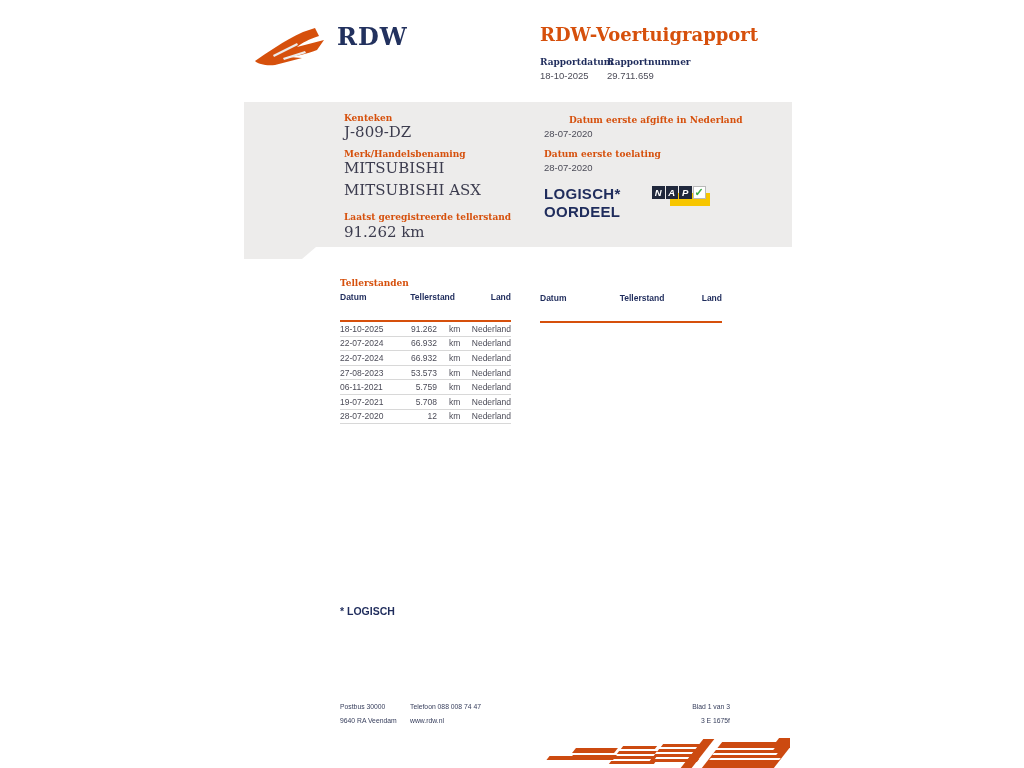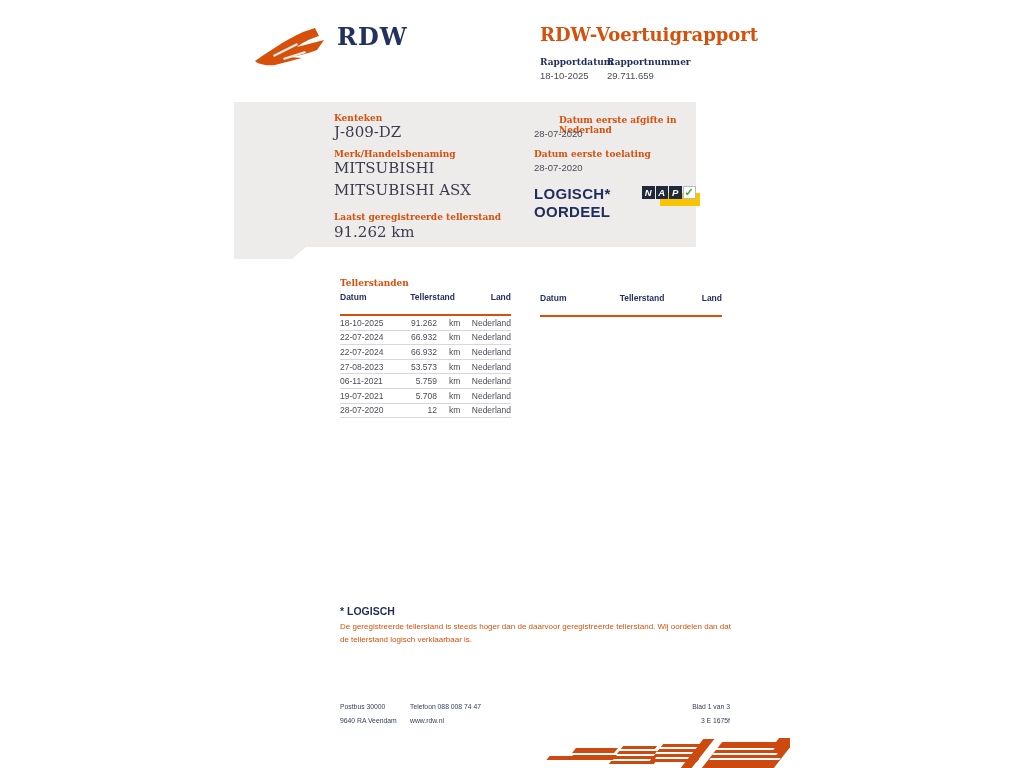--- a/index.html
+++ b/index.html
@@ -17,40 +17,40 @@
 
   
   .logo-text{left:337px;top:22px;font-family:"DejaVu Serif",serif;font-weight:600;
     font-size:24px;color:#22315e;letter-spacing:1px;}
   .doc-title{left:540px;top:24px;font-family:"DejaVu Serif",serif;font-weight:700;
     font-size:18px;color:var(--orange);}
   .lbl-navy{font-family:"DejaVu Serif",serif;font-weight:700;font-size:9px;color:var(--navy);}
   .val-sm{font-size:9.5px;color:var(--ink);}
 
   
-  .panel{left:234px;top:102px;width:462px;height:145px;background:var(--panel);}
+  .panel{left:244px;top:102px;width:548px;height:145px;background:var(--panel);}
   .panel::after{content:'';position:absolute;left:0;top:145px;width:72px;height:12px;
     background:var(--panel);clip-path:polygon(0 0,100% 0,calc(100% - 14px) 100%,0 100%);}
   .plabel{font-family:"DejaVu Serif",serif;font-weight:700;font-size:9px;color:var(--orange);}
   .pval-lg{font-family:"DejaVu Serif",serif;font-size:15px;color:var(--inkdark);}
   .oordeel{font-weight:700;font-size:15px;line-height:18px;color:var(--navy);letter-spacing:.3px;}
 
   
   .nap{left:408px;top:84px;width:58px;height:22px;}
   .nap-yellow{left:18px;top:7px;width:40px;height:13px;background:#f7c600;}
   .nap-box{top:0;width:12.5px;height:13px;background:#20283c;color:#fff;
     font-weight:700;font-style:italic;font-size:9.5px;text-align:center;line-height:13px;}
   .nap-check{left:40.5px;top:0;width:13px;height:13px;background:#fff;border:1px solid #b9b9b9;
     color:#3fae49;font-weight:700;font-size:11px;line-height:11px;text-align:center;}
 
   
   .tbl{left:340px;top:278px;width:171px;}
   .tbl2{left:540px;top:289px;width:182px;}
   .tbl-title{font-family:"DejaVu Serif",serif;font-weight:700;font-size:9px;color:var(--orange);}
-  .thead{display:flex;margin-top:4px;padding-bottom:12px;border-bottom:2px solid var(--orange);
+  .thead{display:flex;margin-top:4px;padding-bottom:18px;border-bottom:2px solid var(--orange);
     font-weight:700;font-size:8.5px;color:var(--navy);}
   .trow{display:flex;align-items:center;height:14.6px;border-bottom:1px solid #d8d8d8;
     font-size:8.5px;color:var(--ink);}
   .c-datum{width:62px;}
   .c-tellerhead{width:53px;text-align:right;}
   .c-val{width:35px;text-align:right;}
   .c-unit{width:18px;padding-left:12px;}
   .c-land{flex:1;text-align:right;}
   .c-teller2{flex:1;text-align:center;}
 
@@ -172,21 +172,20 @@
       <span class="c-datum">Datum</span>
       <span class="c-teller2">Tellerstand</span>
       <span class="c-land" style="flex:none;width:40px;">Land</span>
     </div>
   </div>
 
   <div class="abs fn-title">
     <span>*</span>
     <span>LOGISCH</span>
   </div>
-  <div class="abs fn-text">De geregistreerde tellerstand is steeds hoger dan de daarvoor geregistreerde tellerstand. Wij oordelen dan dat de tellerstand logisch verklaarbaar is.</div>
 
   <div class="abs foot" style="left:340px;top:700px;">
     <div>Postbus 30000</div>
     <div>9640 RA Veendam</div>
   </div>
   <div class="abs foot" style="left:410px;top:700px;">
     <div>Telefoon 088 008 74 47</div>
     <div>www.rdw.nl</div>
   </div>
   <div class="abs foot foot-right" style="left:640px;top:700px;">

